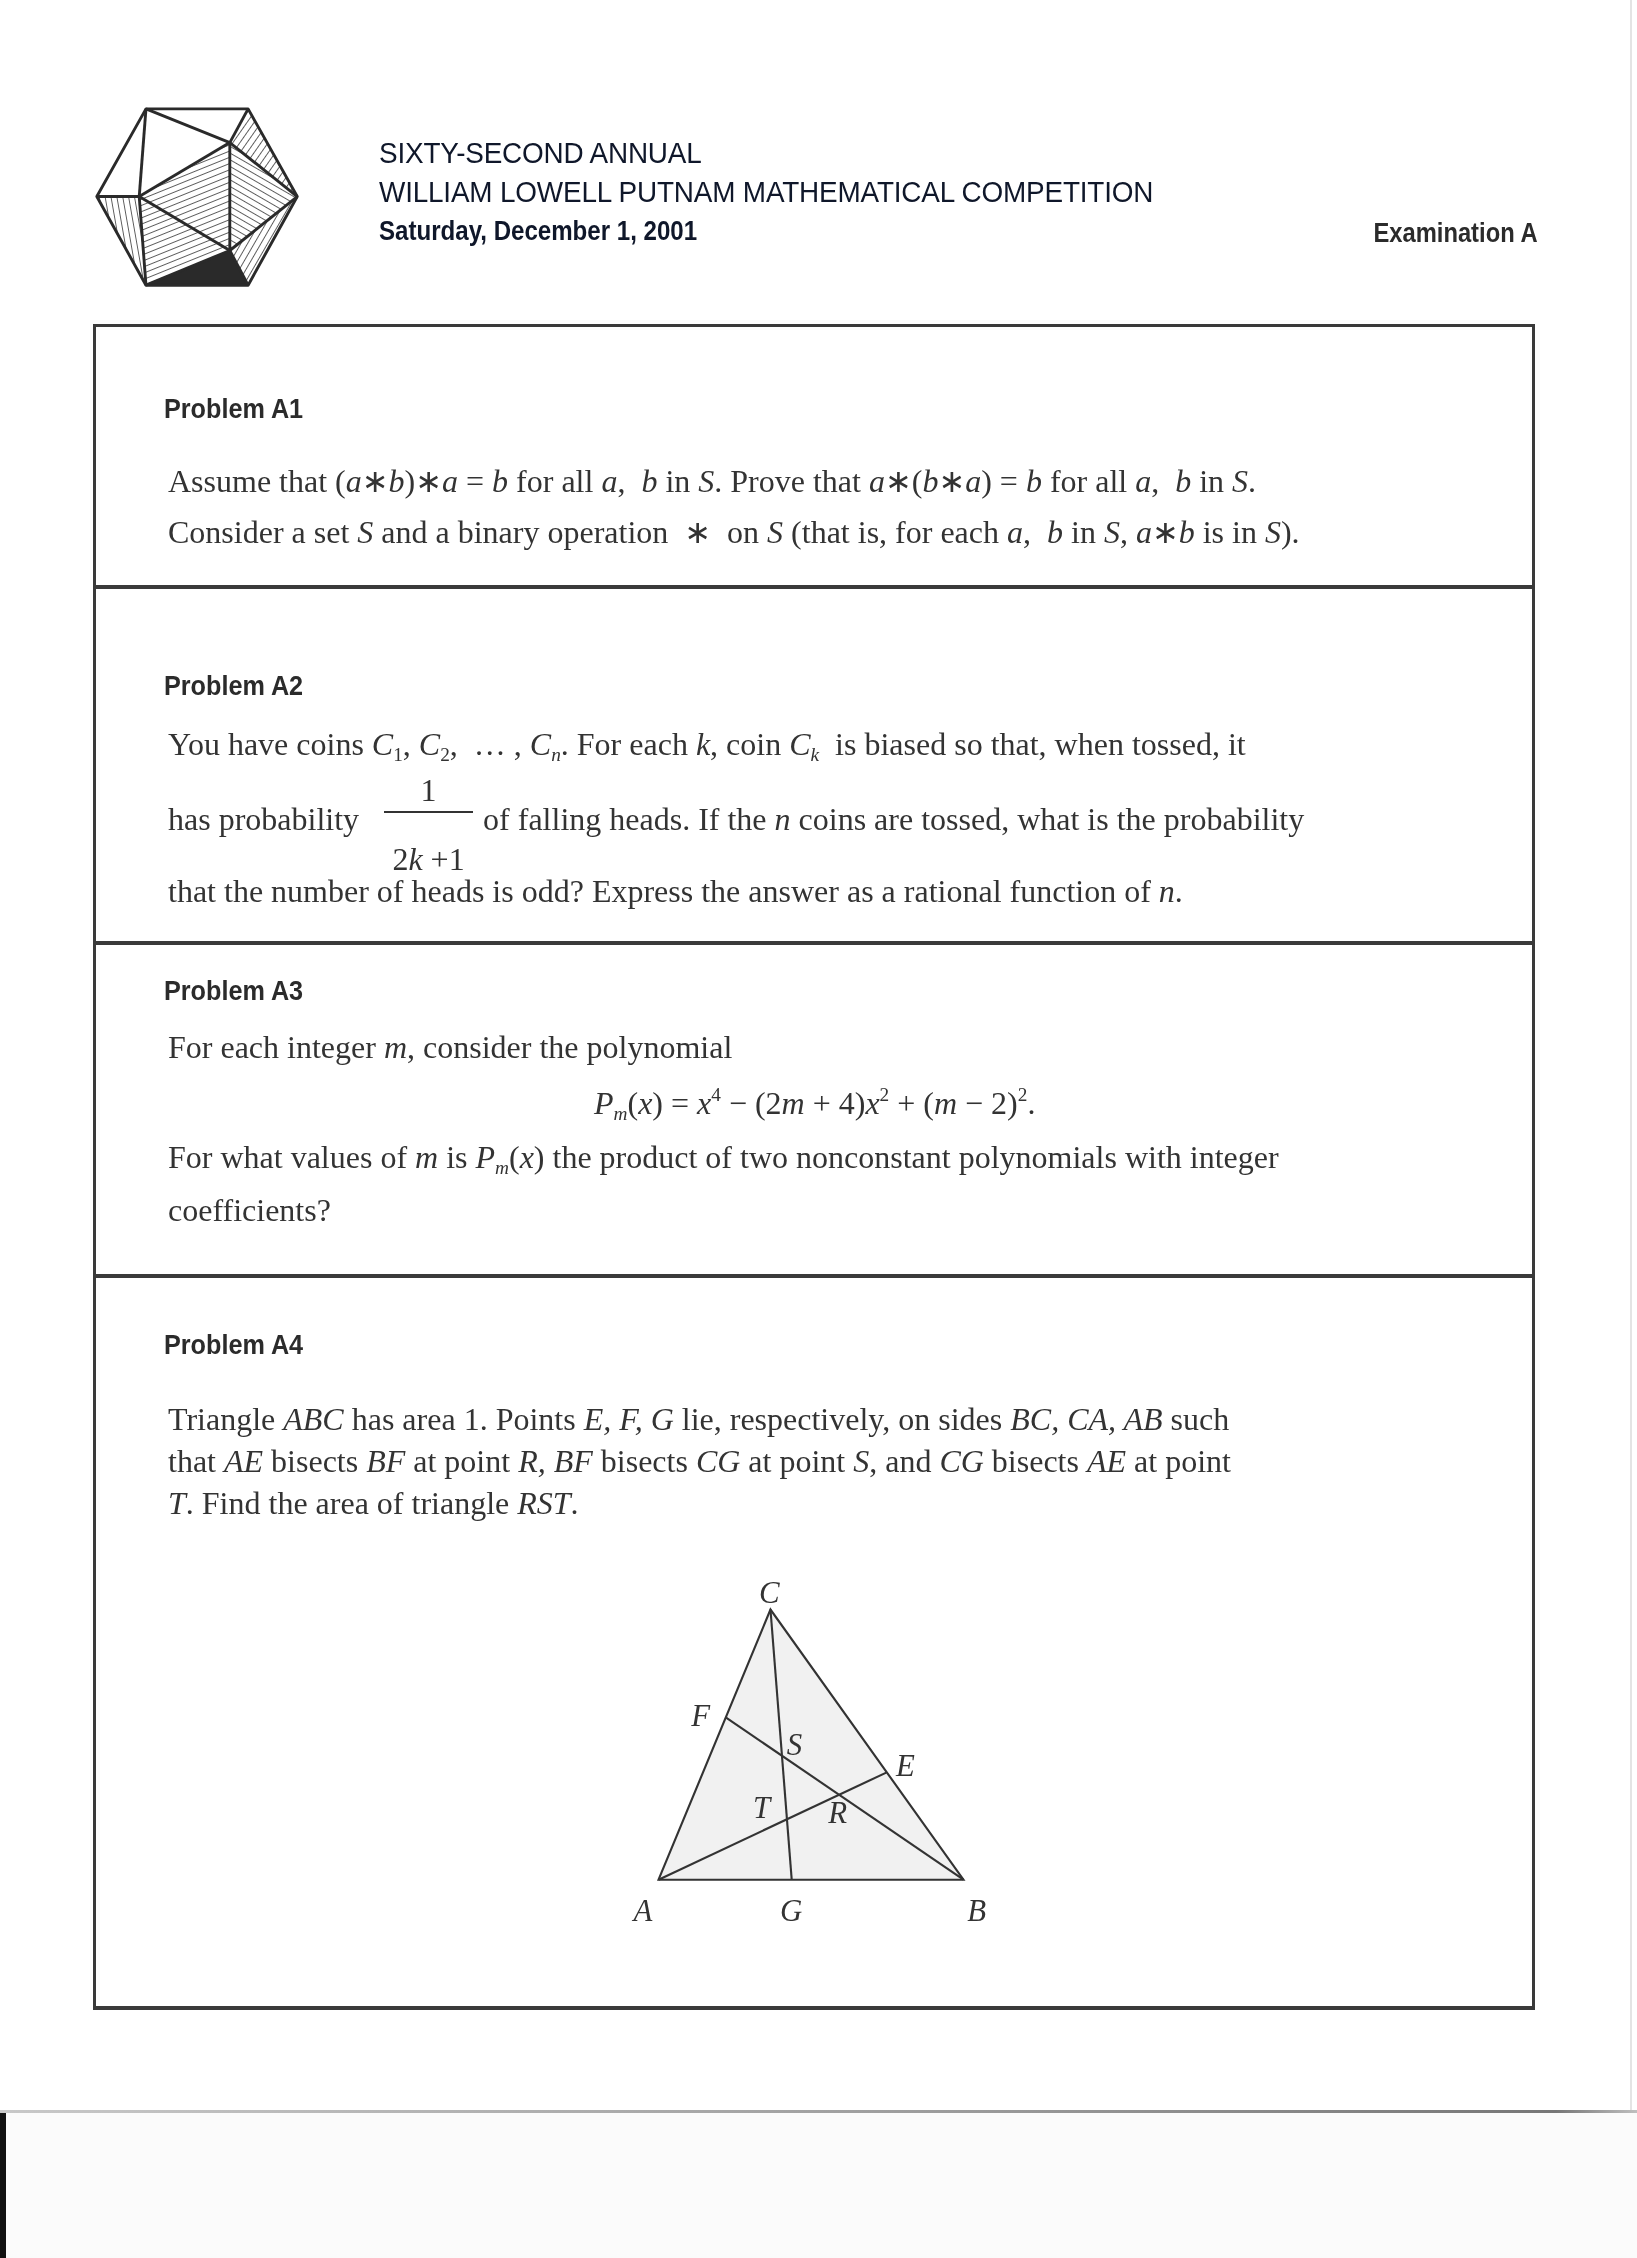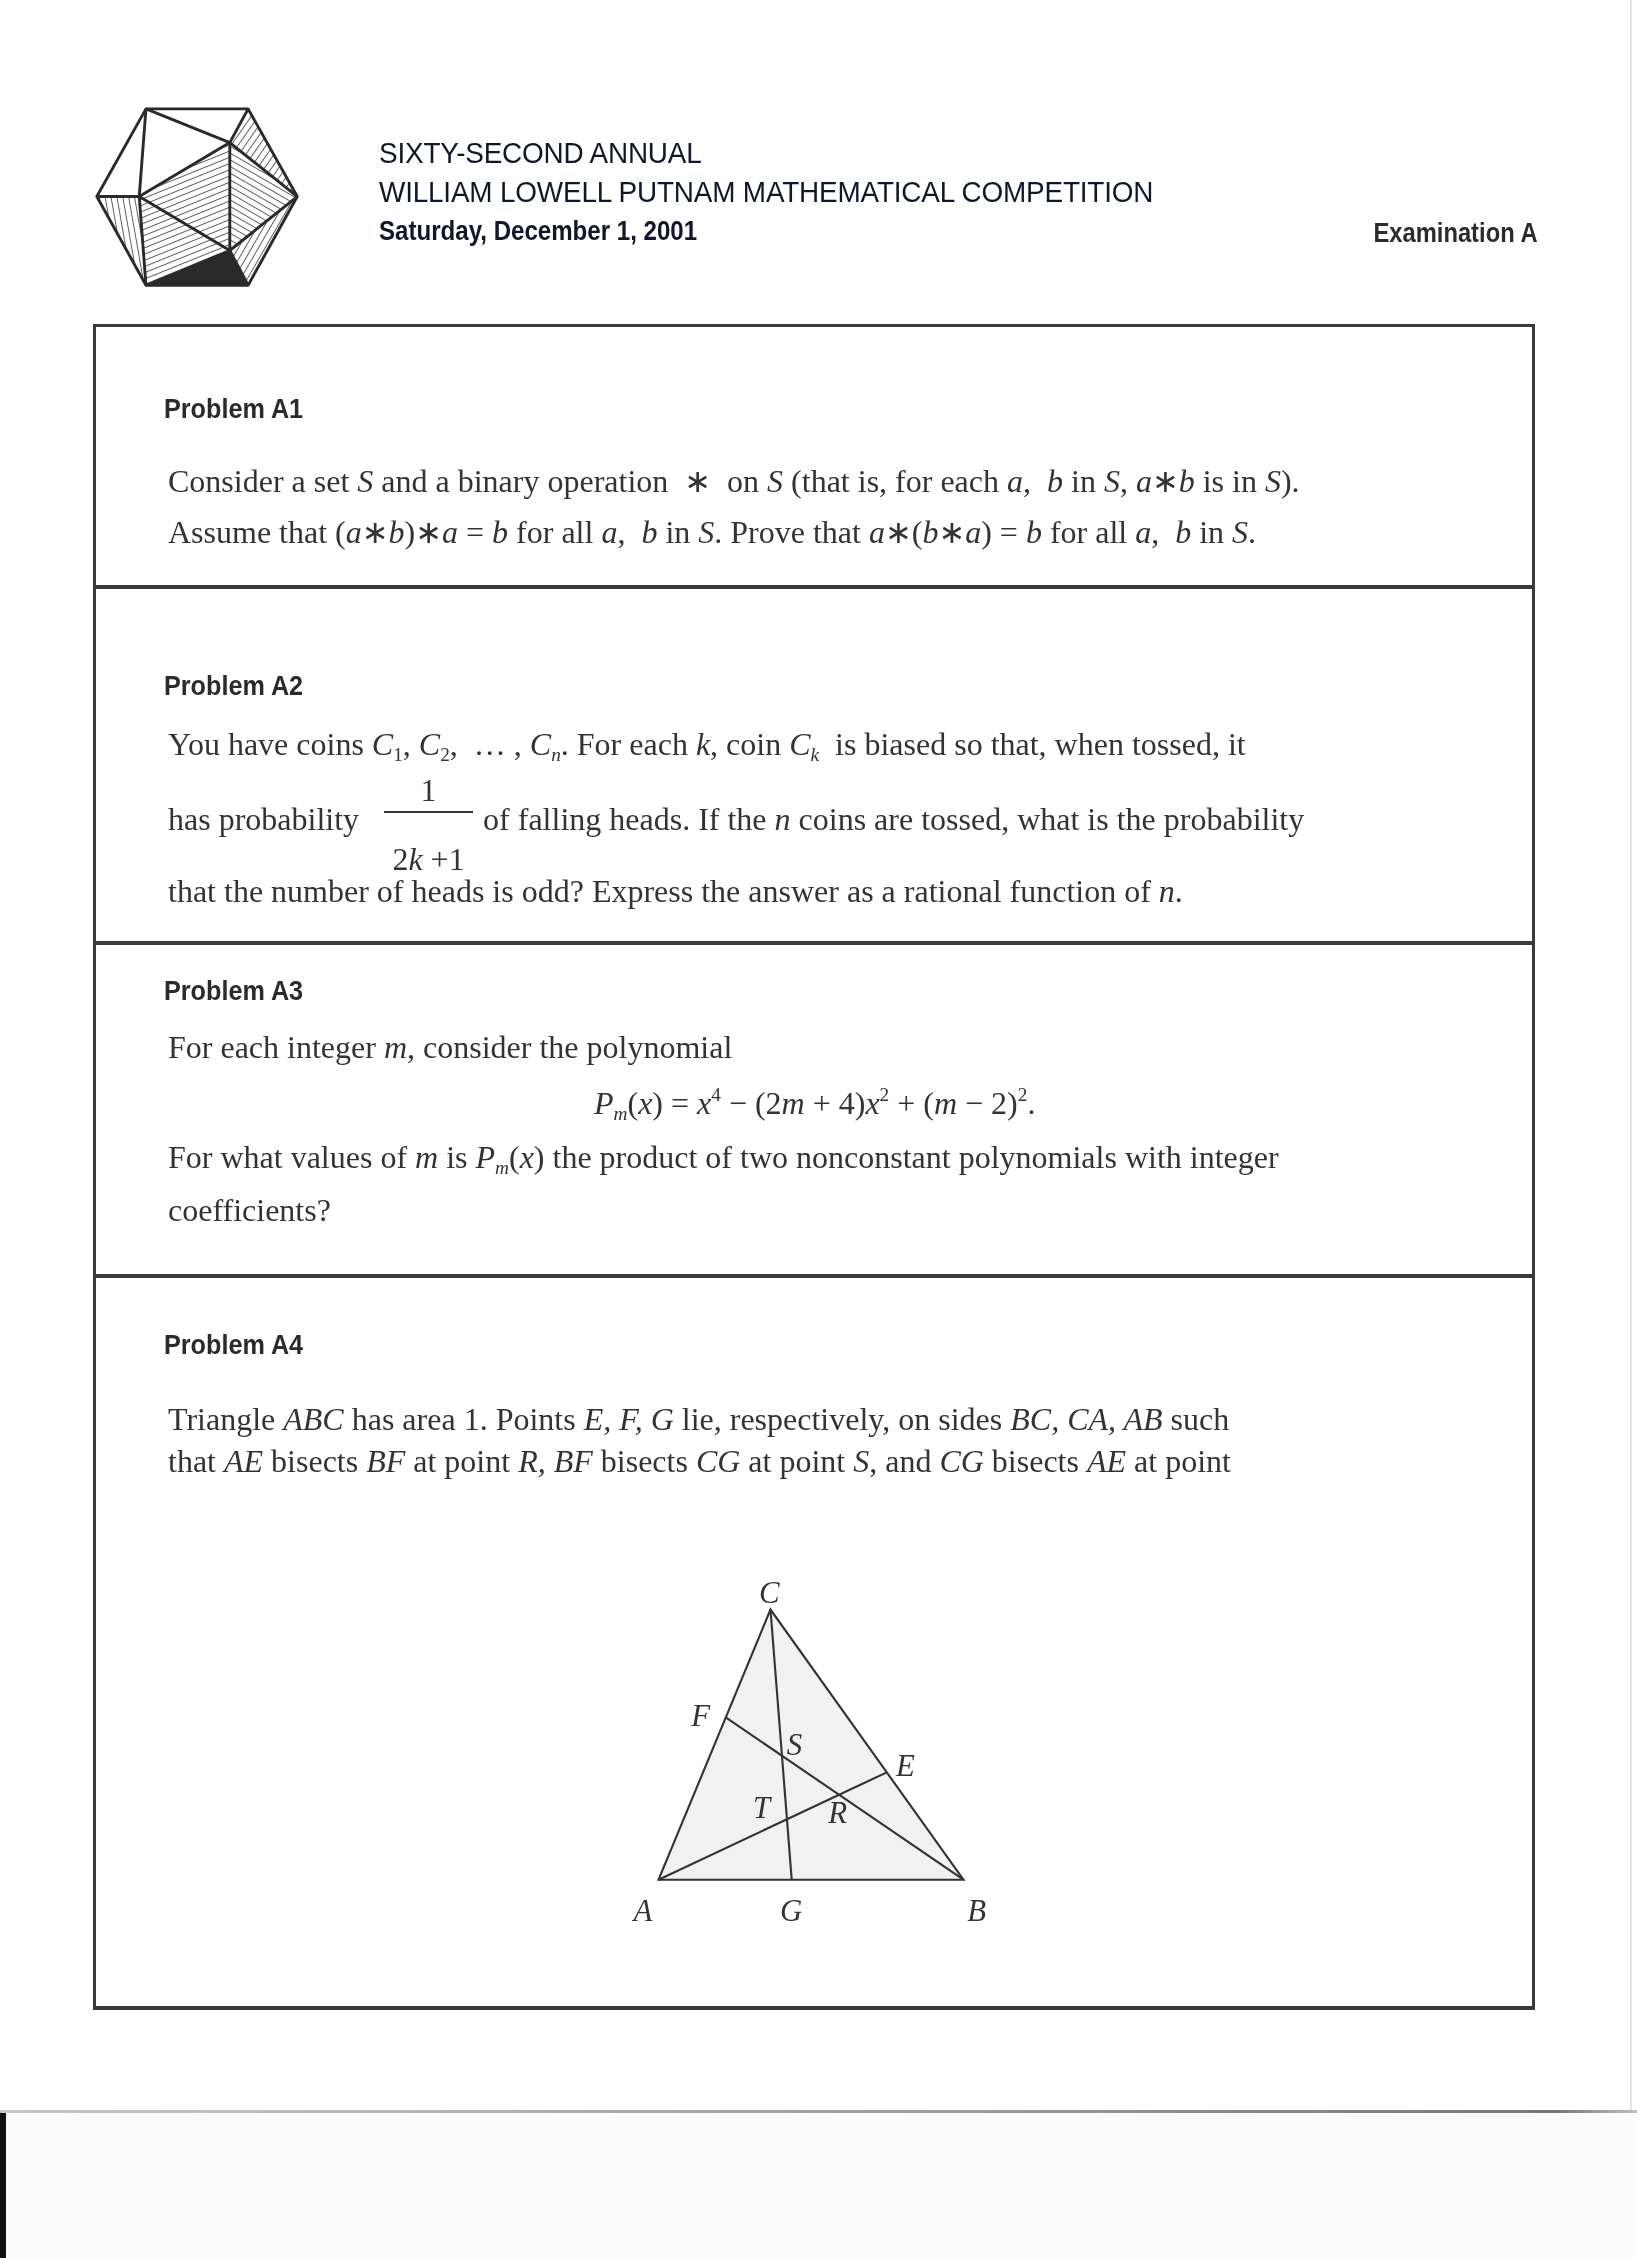--- a/index.html
+++ b/index.html
@@ -95,22 +95,22 @@
 </div>
 <div class="exam-label">Examination A</div>
 
 <div class="exam-box"></div>
 <div class="divider" style="top:585px;"></div>
 <div class="divider" style="top:941px;"></div>
 <div class="divider" style="top:1274px;"></div>
 
 <div class="prob-title" style="top:393px;">Problem A1</div>
 <div class="prob-text" style="top:456px;">
+  <div>Assume that (<i>a</i>∗<i>b</i>)∗<i>a</i> = <i>b</i> for all <i>a</i>, &nbsp;<i>b</i> in <i>S</i>. Prove that <i>a</i>∗(<i>b</i>∗<i>a</i>) = <i>b</i> for all <i>a</i>, &nbsp;<i>b</i> in <i>S</i>.</div>
   <div>Consider a set <i>S</i> and a binary operation &nbsp;∗&nbsp; on <i>S</i> (that is, for each <i>a</i>, &nbsp;<i>b</i> in <i>S</i>, <i>a</i>∗<i>b</i> is in <i>S</i>).</div>
-  <div>Assume that (<i>a</i>∗<i>b</i>)∗<i>a</i> = <i>b</i> for all <i>a</i>, &nbsp;<i>b</i> in <i>S</i>. Prove that <i>a</i>∗(<i>b</i>∗<i>a</i>) = <i>b</i> for all <i>a</i>, &nbsp;<i>b</i> in <i>S</i>.</div>
 </div>
 
 <div class="prob-title" style="top:670px;">Problem A2</div>
 <div class="prob-text" style="top:719px;">You have coins <i>C</i><sub>1</sub>, <i>C</i><sub>2</sub>, &nbsp;… , <i>C</i><sub><i>n</i></sub>. For each <i>k</i>, coin <i>C</i><sub><i>k</i></sub>&nbsp; is biased so that, when tossed, it</div>
 <div class="prob-text" style="top:794px;">has probability <span style="display:inline-block;width:108px;"></span> of falling heads. If the <i>n</i> coins are tossed, what is the probability</div>
 <div class="frac" style="left:384px; top:772px; width:89px;">
   <span class="num">1</span>
   <span class="bar"></span>
   <span class="den">2<i>k</i> +1</span>
 </div>
@@ -119,20 +119,21 @@
 <div class="prob-title" style="top:975px;">Problem A3</div>
 <div class="prob-text" style="top:1022px;">For each integer <i>m</i>, consider the polynomial</div>
 <div class="prob-text" style="top:1078px; left:555px;margin-left:39px;"><i>P</i><sub><i>m</i></sub>(<i>x</i>) = <i>x</i><sup>4</sup> − (2<i>m</i> + 4)<i>x</i><sup>2</sup> + (<i>m</i> − 2)<sup>2</sup>.</div>
 <div class="prob-text" style="top:1132px;">For what values of <i>m</i> is <i>P</i><sub><i>m</i></sub>(<i>x</i>) the product of two nonconstant polynomials with integer</div>
 <div class="prob-text" style="top:1185px;">coefficients?</div>
 
 <div class="prob-title" style="top:1329px;">Problem A4</div>
 <div class="prob-text" style="top:1398px; line-height:42px;">
   <div>Triangle <i>ABC</i> has area 1. Points <i>E, F, G</i> lie, respectively, on sides <i>BC, CA, AB</i> such</div>
   <div>that <i>AE</i> bisects <i>BF</i> at point <i>R, BF</i> bisects <i>CG</i> at point <i>S</i>, and <i>CG</i> bisects <i>AE</i> at point</div>
+  <div><i>T</i>. Find the area of triangle <i>RST</i>.</div>
 </div>
 
 <svg class="diagram" viewBox="640 1625 400 370" xmlns="http://www.w3.org/2000/svg">
   <polygon points="682,1947 998,1947 798,1667" fill="#f1f1f1" stroke="#333" stroke-width="2.2"></polygon>
   <line x1="682" y1="1947" x2="918" y2="1836" stroke="#333" stroke-width="2.2"></line>
   <line x1="998" y1="1947" x2="752" y2="1779" stroke="#333" stroke-width="2.2"></line>
   <line x1="798" y1="1667" x2="820" y2="1947" stroke="#333" stroke-width="2.2"></line>
   <text x="786" y="1660">C</text>
   <text x="656" y="1990">A</text>
   <text x="808" y="1990">G</text>

